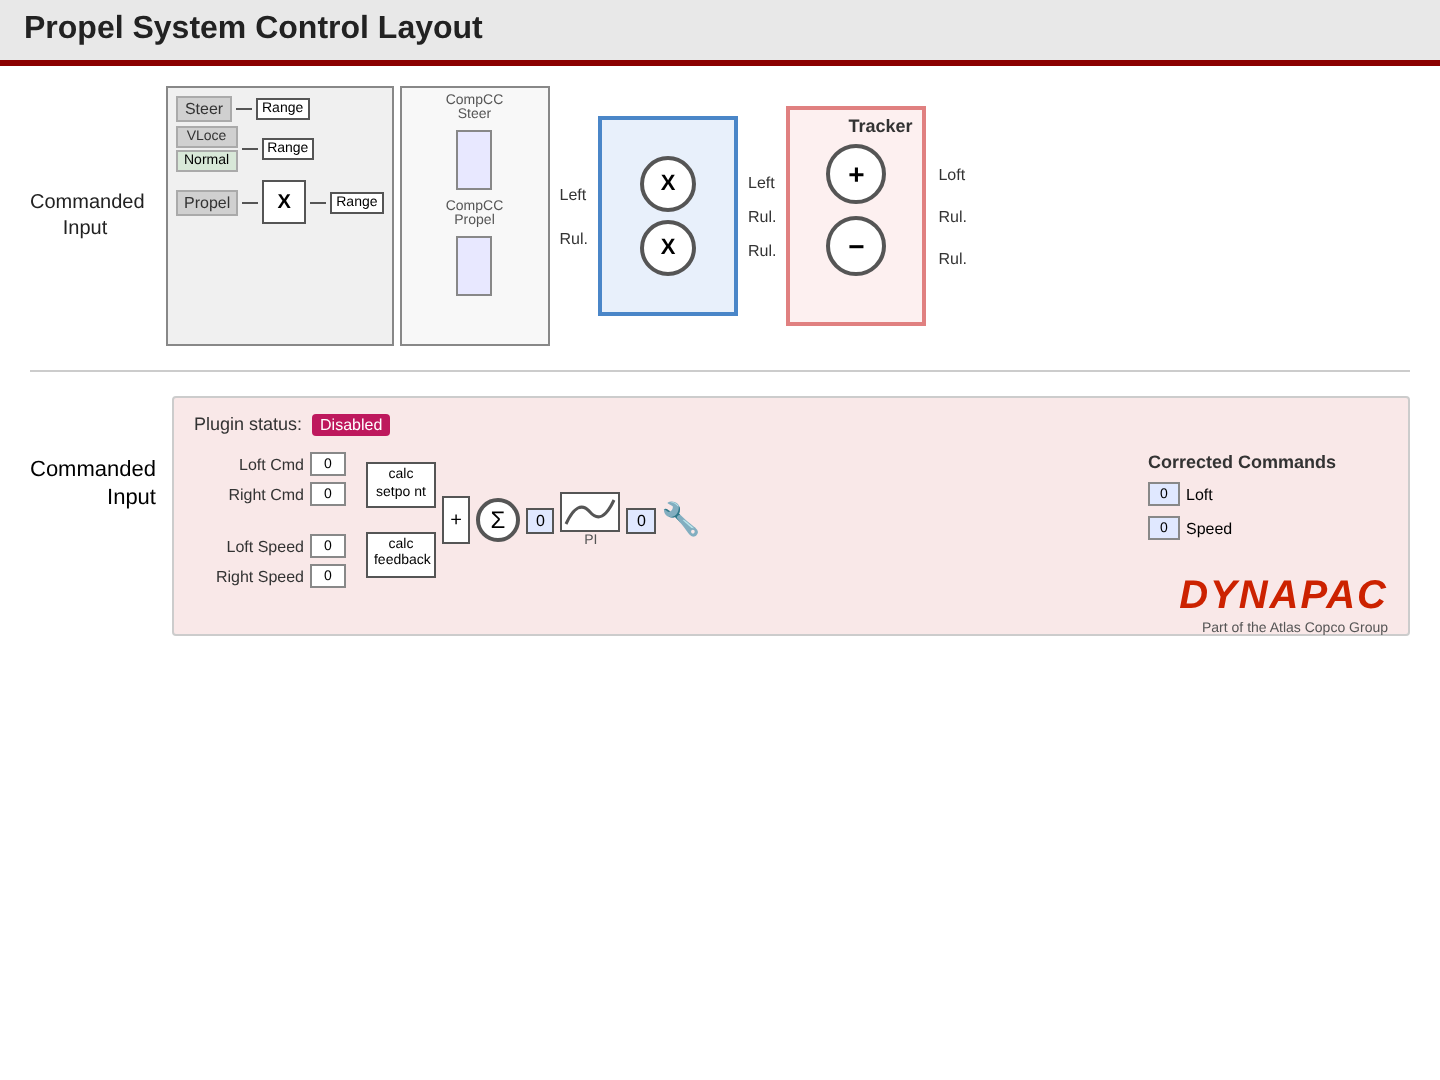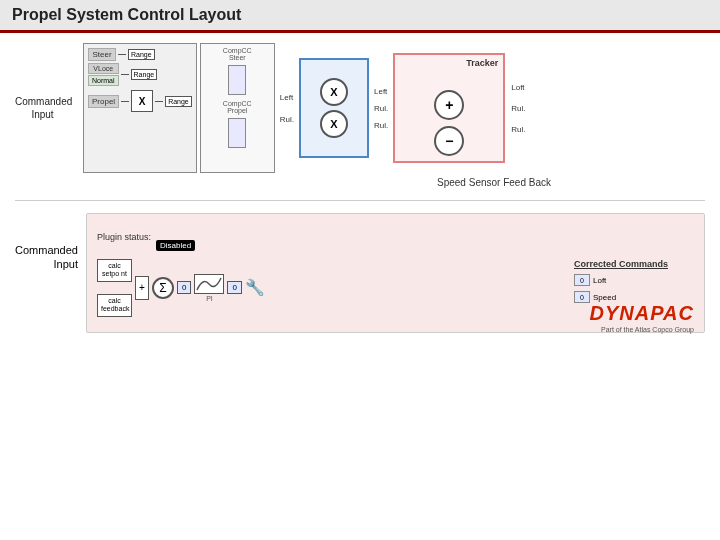--- a/index.html
+++ b/index.html
@@ -160,23 +160,23 @@
 
     
     .tracker-section {
       border: 2px solid #e08080;
       background: #fdf0f0;
       padding: 5px 8px;
       display: flex;
       flex-direction: column;
       position: relative;
       height: 110px;
-      width: 112px;
-      align-items: center;
-      justify-content: flex-end;
+      width: 70px;
+      align-items: center;
+      justify-content: flex-start;
     }
 
     .tracker-label {
       font-size: 9px;
       font-weight: bold;
       color: #333;
       position: absolute;
       top: 3px;
       right: 5px;
     }
@@ -227,37 +227,36 @@
       background: #f9e8e8;
       border: 1px solid #ccc;
       border-radius: 2px;
       padding: 8px 10px;
       position: relative;
       min-height: 120px;
     }
 
     .plugin-status-bar {
       display: flex;
-      align-items: center;
+      align-items: flex-start;
       gap: 5px;
       margin-bottom: 8px;
       font-size: 9px;
     }
 
     .plugin-status-text {
       color: #333;
     }
 
     .status-badge {
-      background: #000000;
+      background: #be185d;
       color: #fff;
       padding: 1px 4px;
       font-size: 8px;
       border-radius: 2px;
-      margin-top: 18px;
     }
 
     .bottom-content {
       display: flex;
       align-items: stretch;
       gap: 5px;
     }
 
     .left-inputs {
       display: flex;
@@ -355,21 +354,20 @@
       flex-direction: column;
       gap: 2px;
       min-width: 120px;
     }
 
     .corrected-title {
       font-size: 9px;
       font-weight: bold;
       color: #333;
       margin-bottom: 3px;
-      text-decoration: underline;
     }
 
     .corrected-row {
       display: flex;
       align-items: center;
       gap: 3px;
     }
 
     .corrected-val {
       border: 1px solid #888;
@@ -525,41 +523,59 @@
         </div>
 
         <div style="display:flex; flex-direction:column; gap:12px; font-size:8px; color:#333; padding:0 3px;">
           <div>Loft</div>
           <div>Rul.</div>
           <div>Rul.</div>
         </div>
 
       </div>
 
-      <div class="speed-sensor-label" style="margin-top:4px; margin-left:200px;">Speed Sensor Feed Back</div>
     </div>
   </div>
 
   <hr class="divider">
 
   <div class="bottom-section-wrapper">
 
     <div class="bottom-section-labels">
       <div class="bottom-left-label">Commanded<br>Input</div>
     </div>
 
     <div class="bottom-diagram" style="flex:1;">
 
       <div class="plugin-status-bar">
         <span class="plugin-status-text">Plugin status:</span>
         <span class="status-badge">Disabled</span>
       </div>
 
       <div class="bottom-content">
 
+        <div class="left-inputs">
+          <div class="input-row">
+            <span class="input-label">Loft Cmd</span>
+            <div class="input-value">0</div>
+          </div>
+          <div class="input-row">
+            <span class="input-label">Right Cmd</span>
+            <div class="input-value">0</div>
+          </div>
+          <div style="margin-top:8px;"></div>
+          <div class="input-row">
+            <span class="input-label">Loft Speed</span>
+            <div class="input-value">0</div>
+          </div>
+          <div class="input-row">
+            <span class="input-label">Right Speed</span>
+            <div class="input-value">0</div>
+          </div>
+        </div>
 
         <div class="control-diagram">
 
           <div style="display:flex; flex-direction:column; gap:3px;">
             <div class="calc-box" style="font-size:7px; width:35px;">calc<br>setpo nt</div>
             <div style="height:6px;"></div>
             <div class="calc-box" style="font-size:7px; width:35px;">calc<br>feedback</div>
           </div>
 
           <div class="plus-box" style="width:14px; height:24px; font-size:10px; display:flex; align-items:center; justify-content:center; border:1px solid #555; background:#fff;">+</div>

